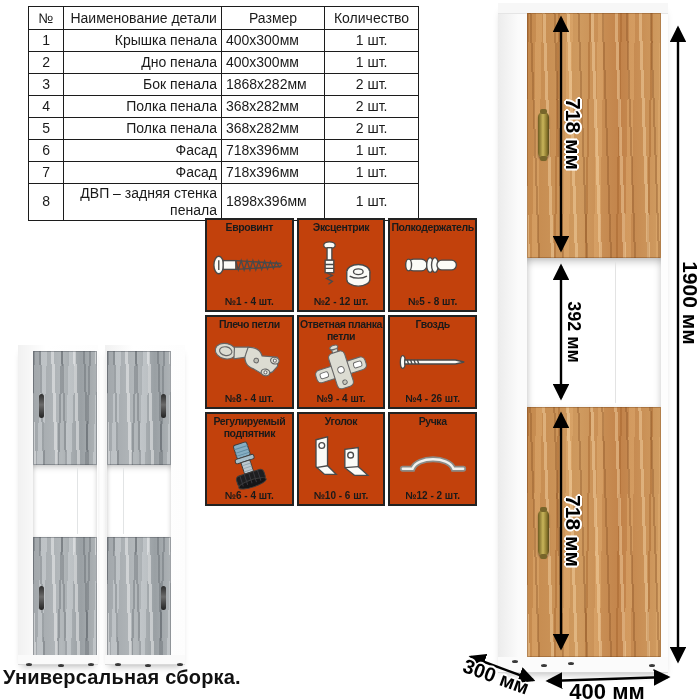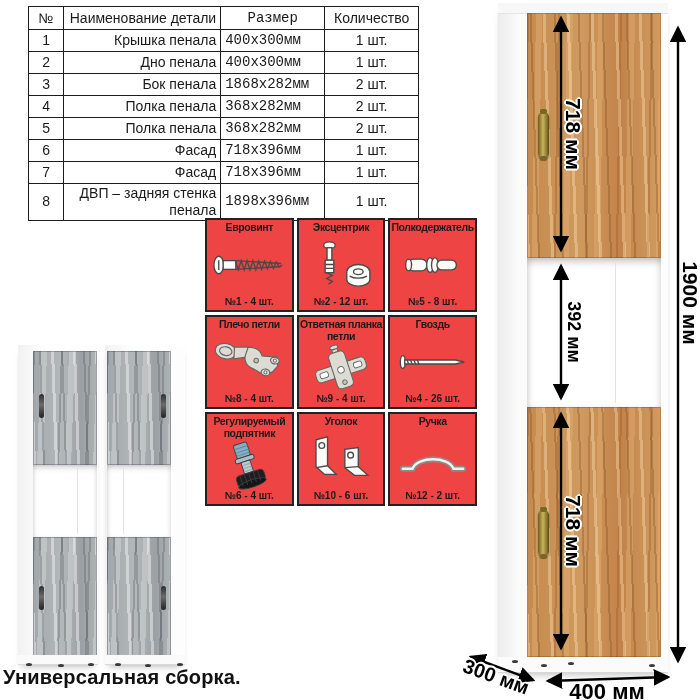--- a/index.html
+++ b/index.html
@@ -7,27 +7,27 @@
          font-family:"Liberation Sans",sans-serif;color:#1a1a1a;}
 
   
   table.parts{position:absolute;left:28px;top:6px;width:391px;border-collapse:collapse;
               font-size:14px;line-height:1.2;}
   table.parts th,table.parts td{border:1.6px solid #1c1c1c;padding:1px 4px;font-weight:400;}
   table.parts th{height:20px;}
   table.parts td{height:19px;}
   .c-num{width:31px;text-align:center;}
   .c-name{width:171px;text-align:right;}
-  .c-size{width:100px;font-family:Liberation Mono, monospace;}
+  .c-size{width:100px;}
   .c-qty{width:89px;text-align:center;}
 
   
   .hw-grid{position:absolute;left:205px;top:218px;width:272px;display:grid;
            grid-template-columns:repeat(3,1fr);gap:3px;}
-  .hw-cell{box-sizing:border-box;border:2px solid #222;height:94px;background:#ef4444;
+  .hw-cell{box-sizing:border-box;border:2px solid #222;height:94px;background:#c2410c;
            display:flex;flex-direction:column;justify-content:space-between;align-items:center;
            padding:2px 1px;}
   .hw-title{font-weight:700;font-size:10.5px;letter-spacing:-0.4px;text-align:center;line-height:1.12;}
   .hw-icon{flex:1;display:flex;align-items:center;justify-content:center;width:100%;}
   .hw-icon svg{display:block;}
   .hw-count{font-weight:700;font-size:10px;padding-bottom:1px;}
   .ln{stroke:#4a4a4a;stroke-width:1.4;fill:#fbfbf7;}
   .lnf{stroke:#4a4a4a;stroke-width:1.4;fill:none;}
   .met{stroke:#666;stroke-width:1.2;fill:#dcdcd2;}
 

